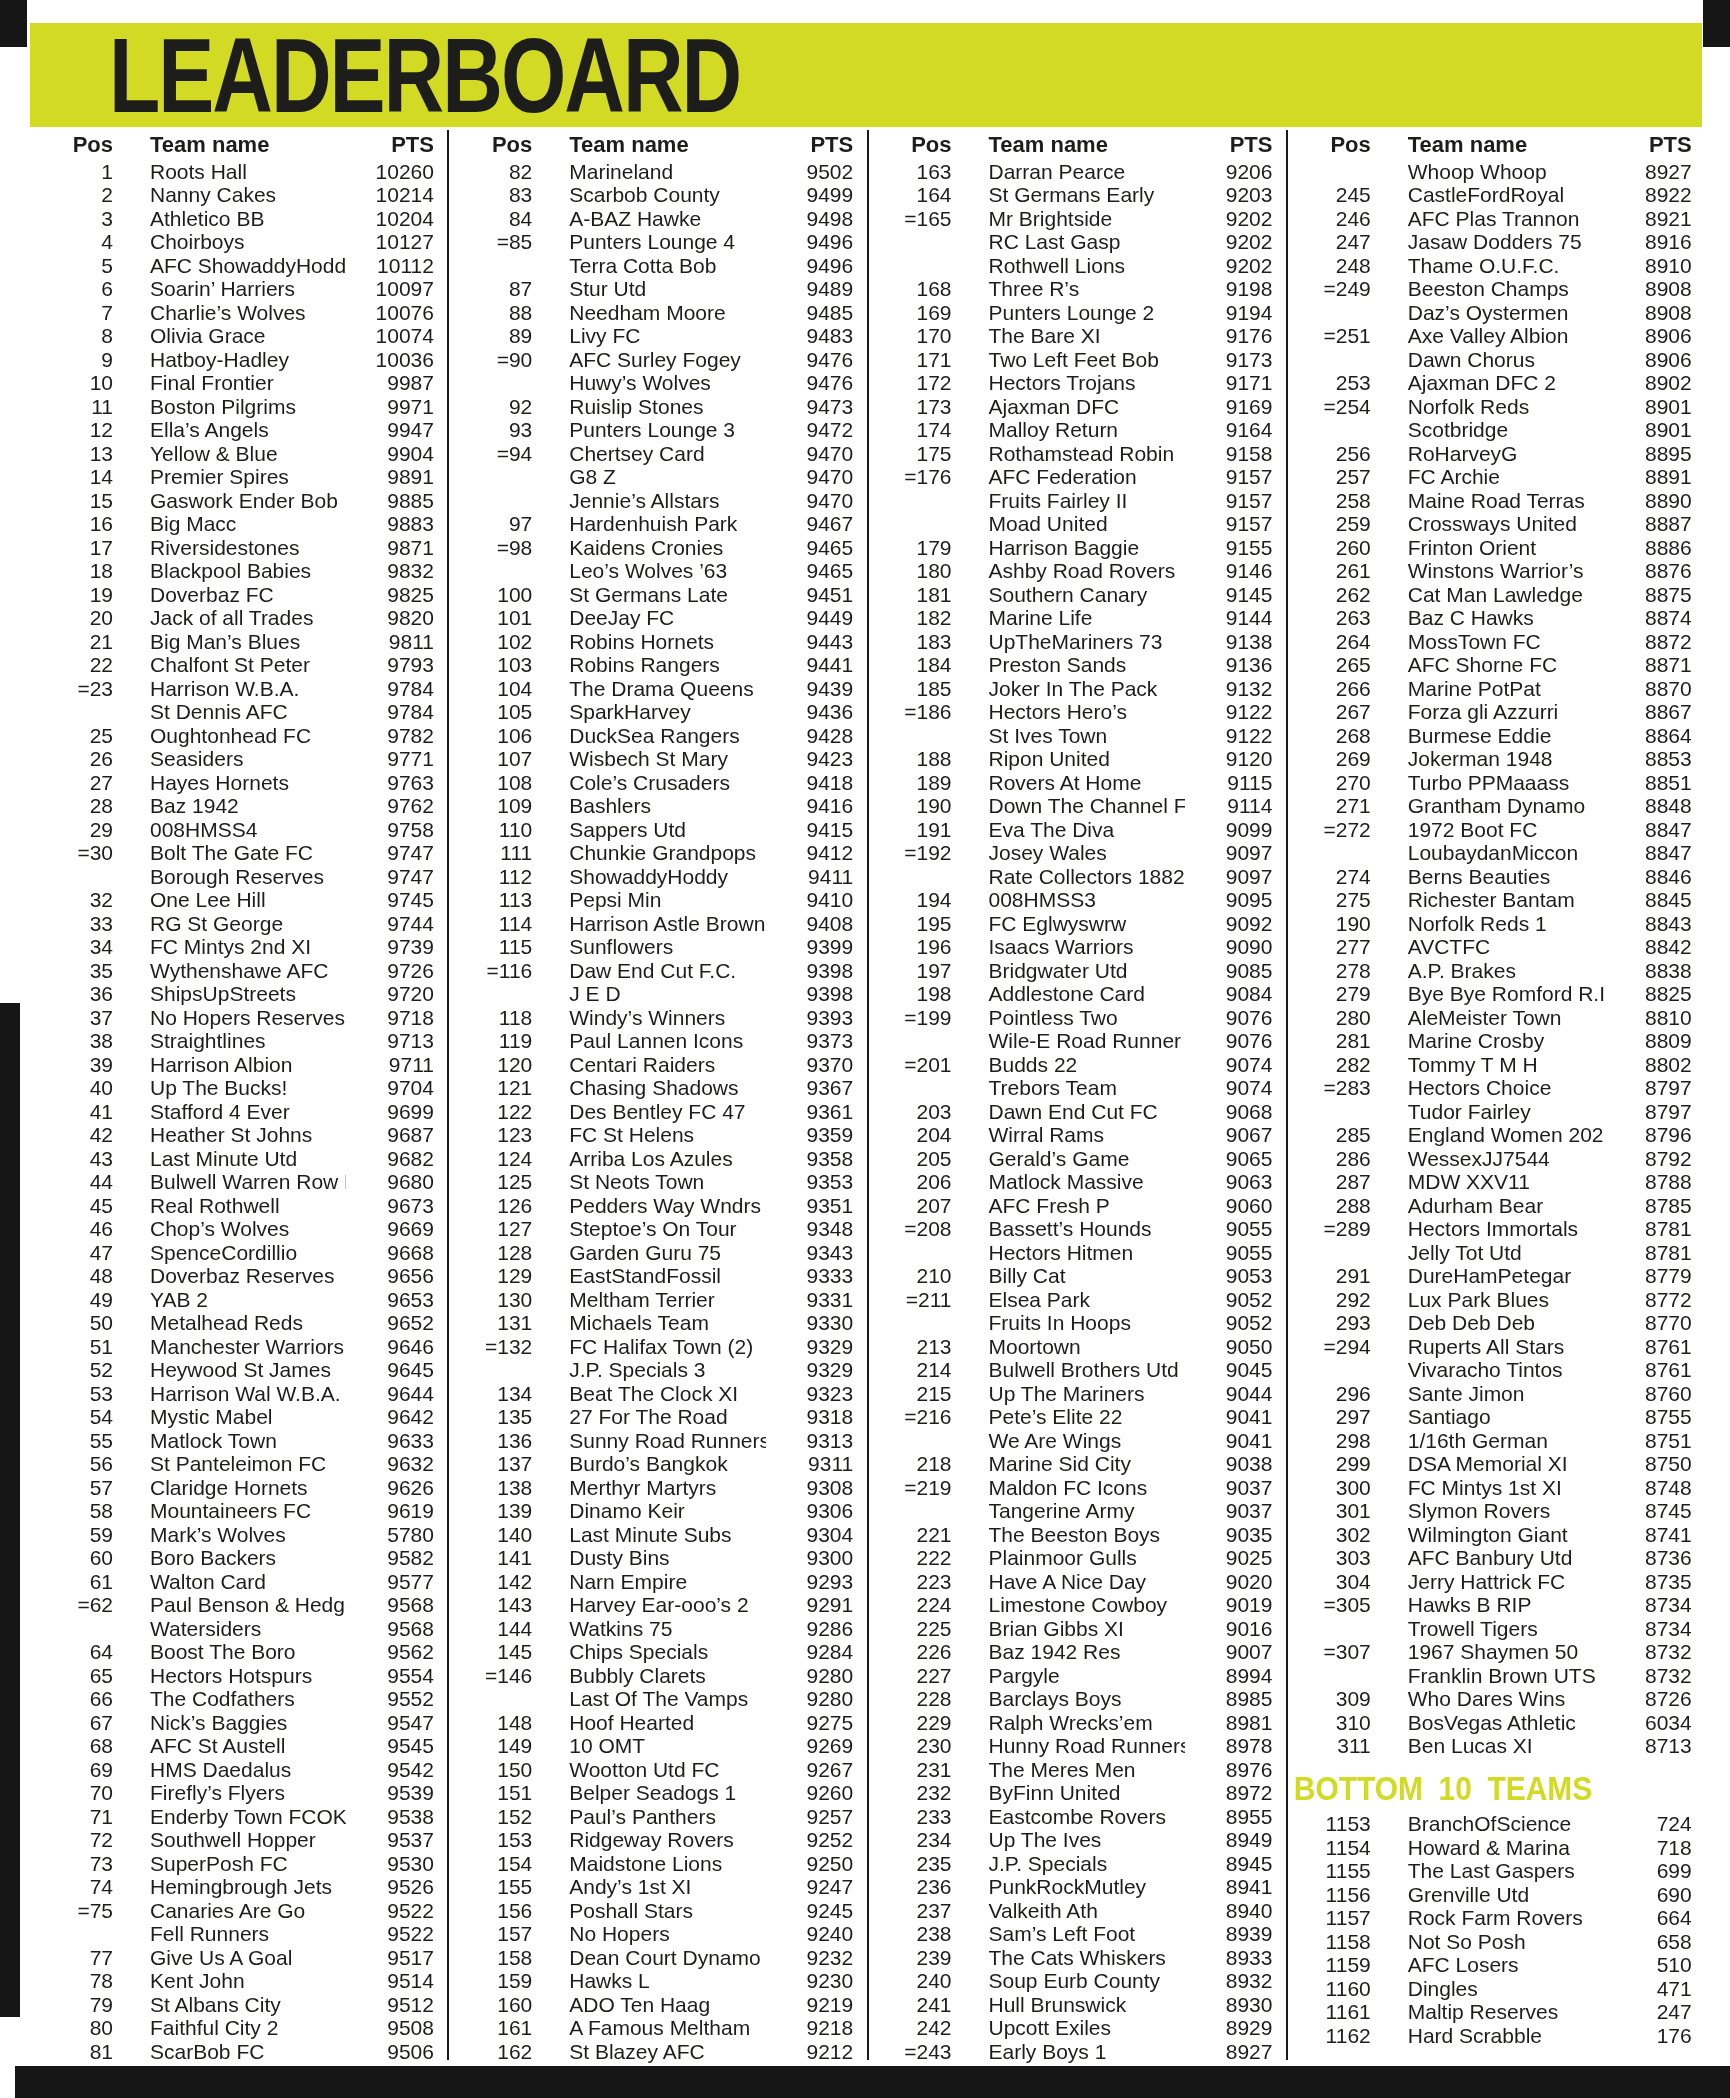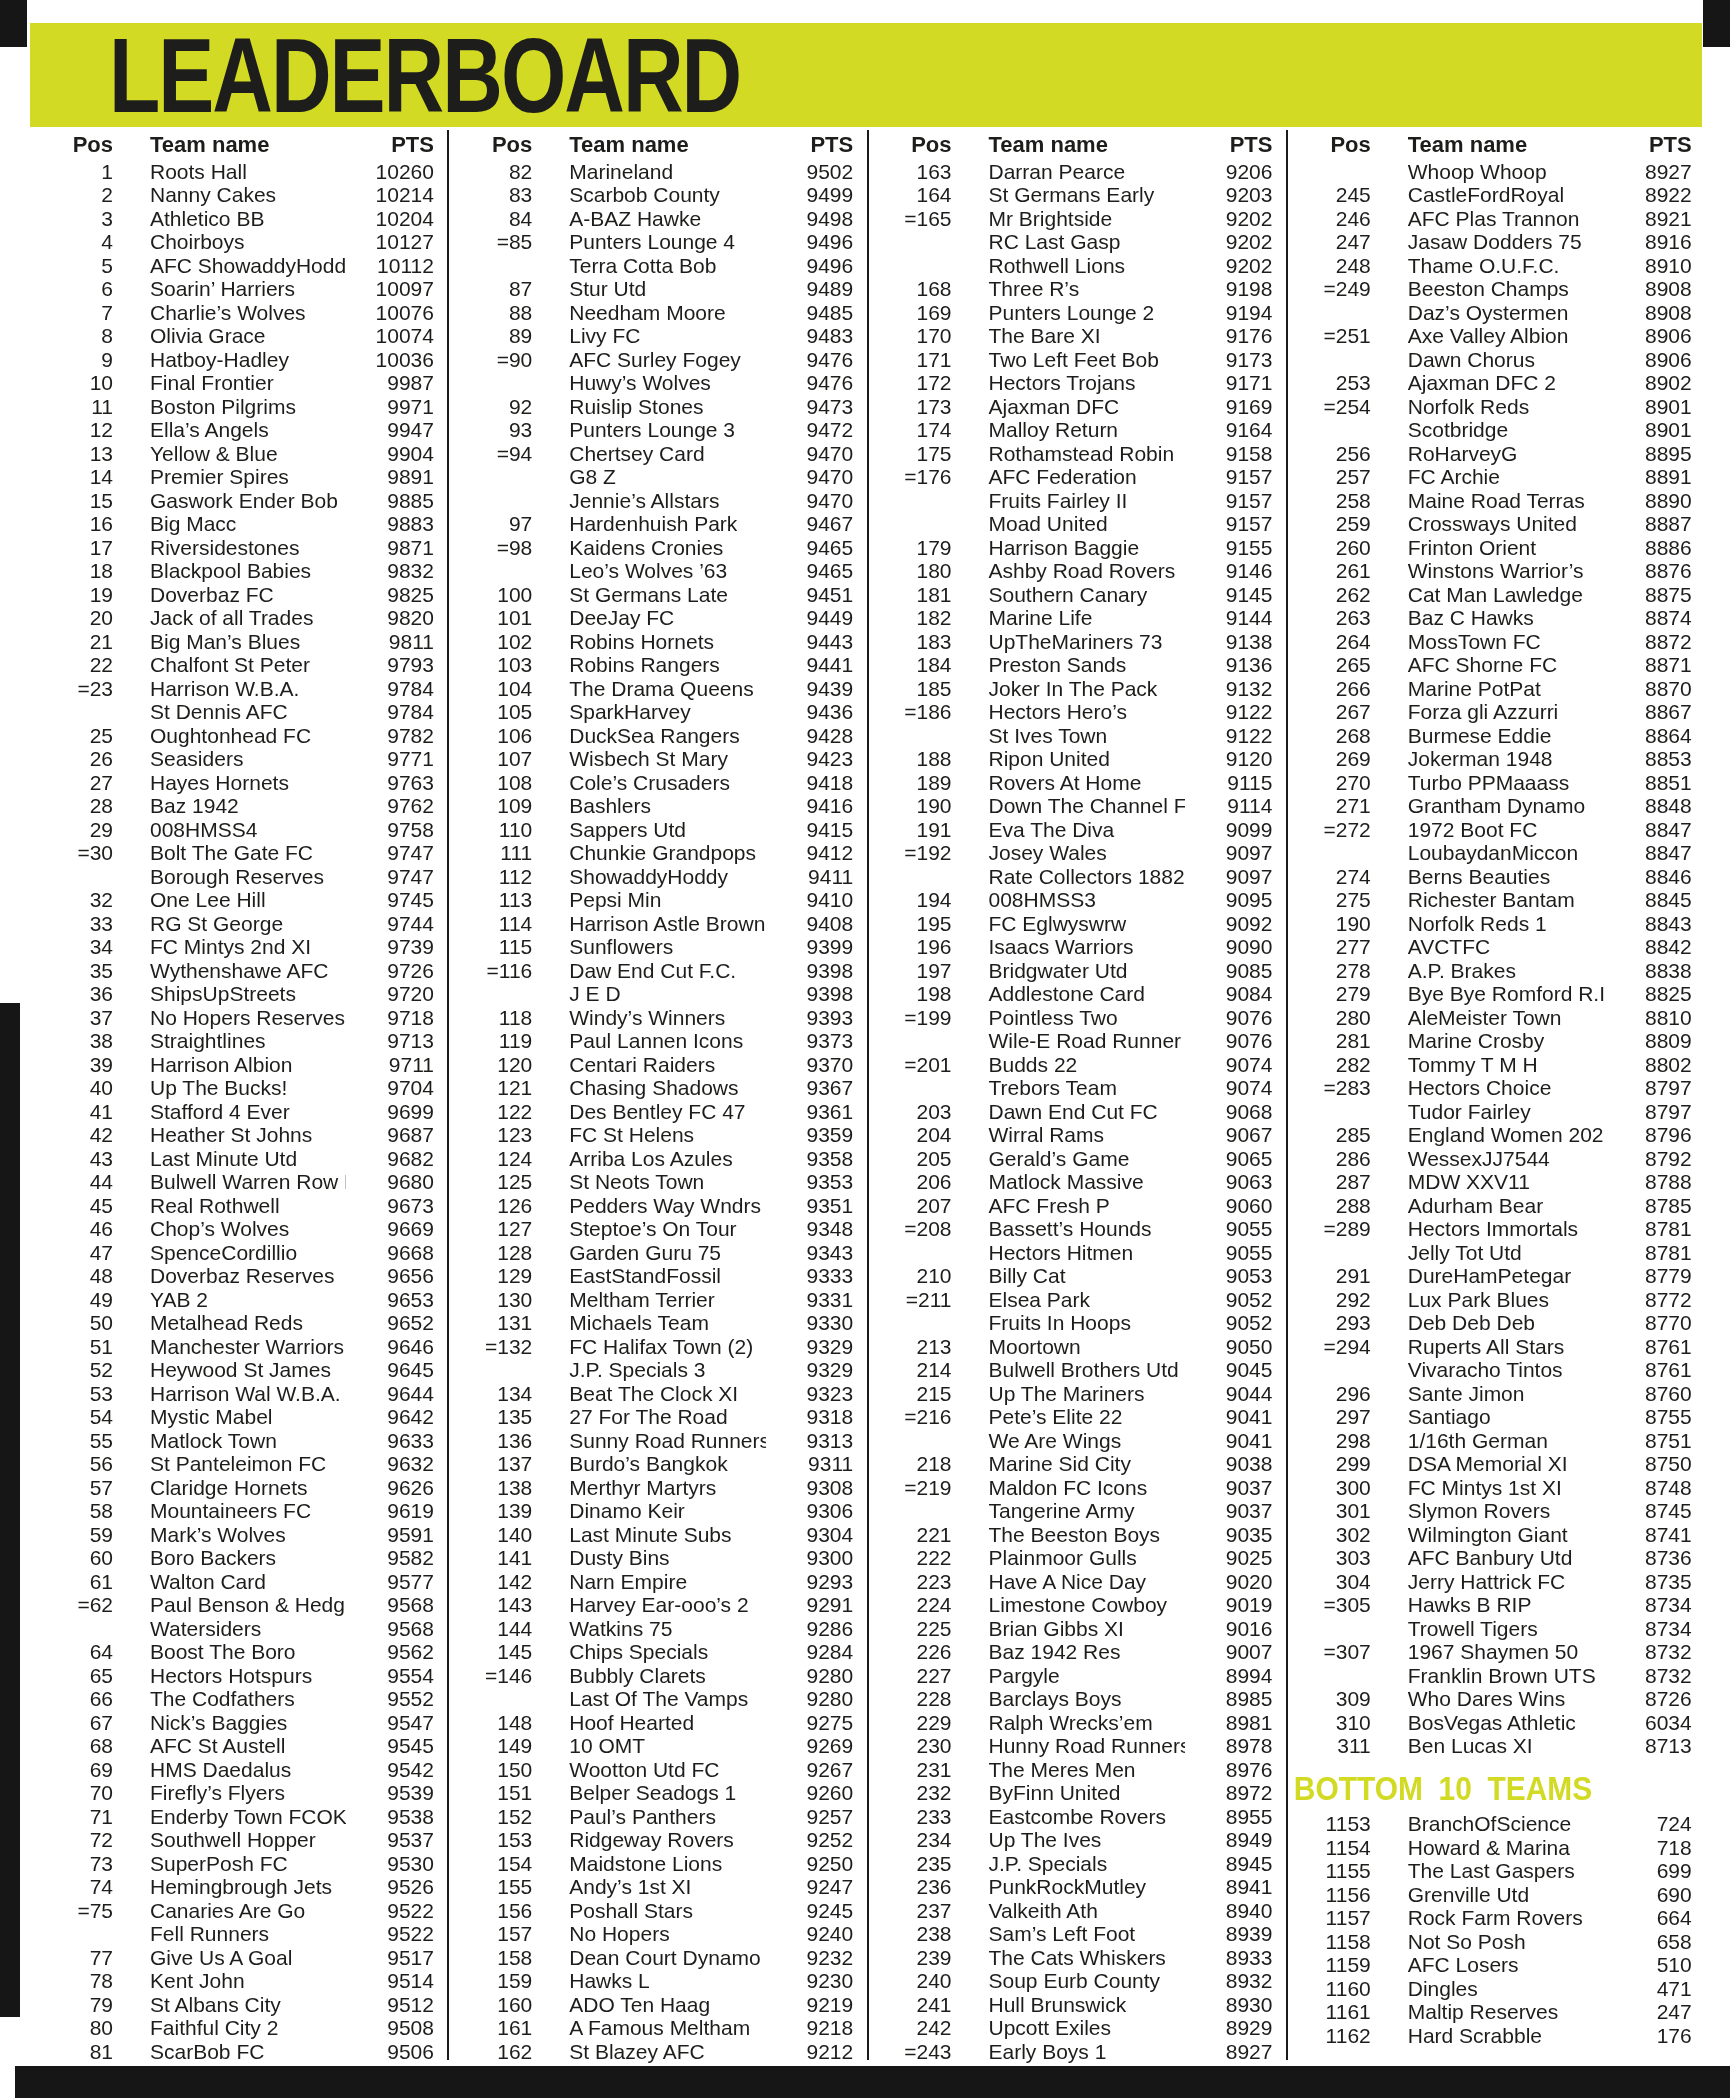--- a/index.html
+++ b/index.html
@@ -350,21 +350,21 @@
           <span class="pts">9626</span>
         </div>
         <div class="row">
           <span class="pos">58</span>
           <span class="team">Mountaineers FC</span>
           <span class="pts">9619</span>
         </div>
         <div class="row">
           <span class="pos">59</span>
           <span class="team">Mark’s Wolves</span>
-          <span class="pts">9591</span>
+          <span class="pts">5780</span>
         </div>
         <div class="row">
           <span class="pos">60</span>
           <span class="team">Boro Backers</span>
           <span class="pts">9582</span>
         </div>
         <div class="row">
           <span class="pos">61</span>
           <span class="team">Walton Card</span>
           <span class="pts">9577</span>

